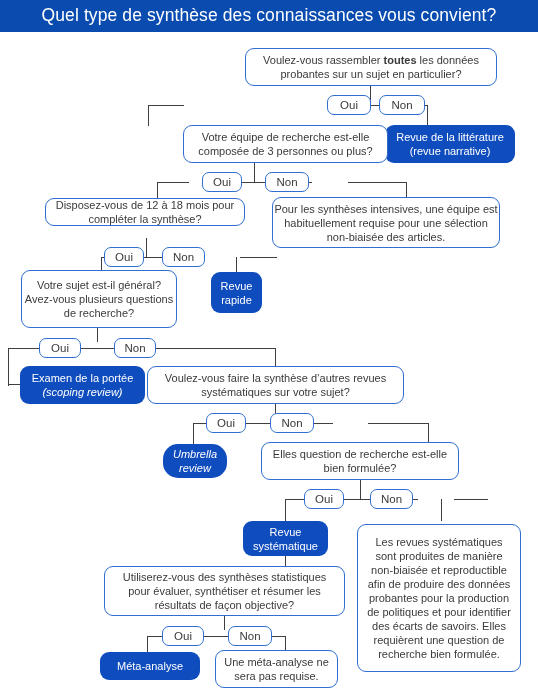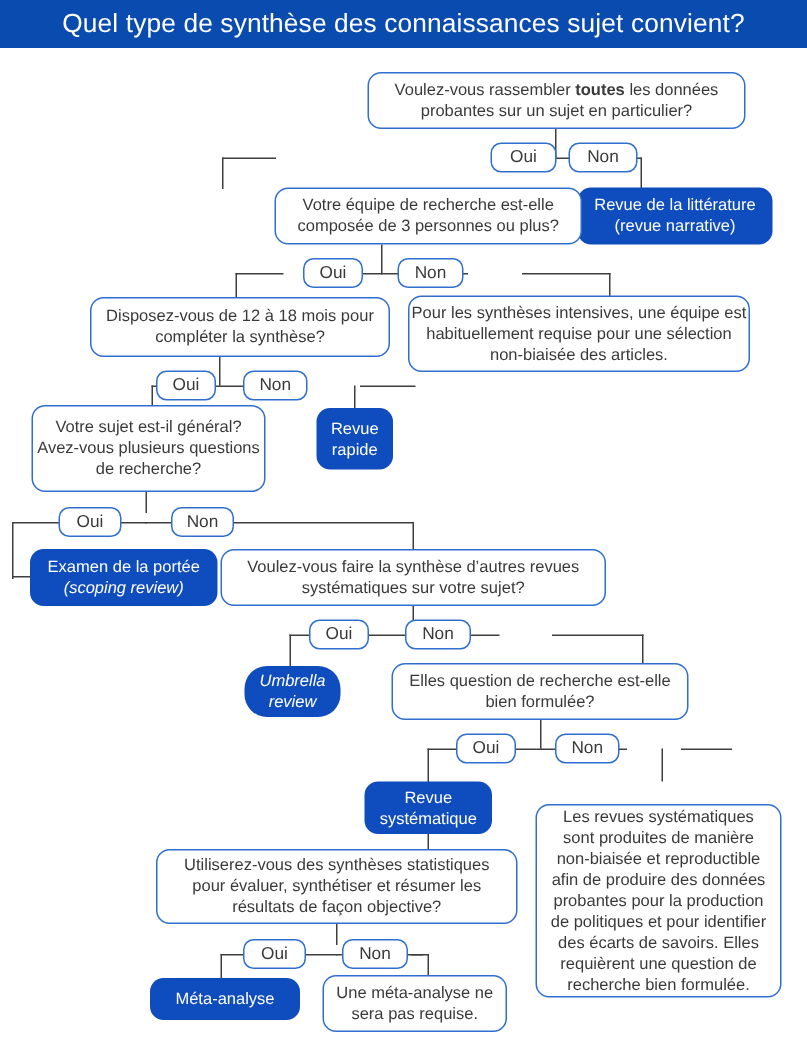--- a/index.html
+++ b/index.html
@@ -62,21 +62,21 @@
   .res.ital{font-style:italic;}
   b{font-weight:700;}
   i{font-style:italic;}
 </style>
 </head>
 <body>
 
 <div id="chart">
 
   <div class="header">
-    <div class="header-title">Quel type de synthèse des connaissances sujet convient?</div>
+    <div class="header-title">Quel type de synthèse des connaissances vous convient?</div>
   </div>
 
   <div class="ln lnv" style="left:370px;top:86px;height:19px;"></div>
   <div class="ln lnh" style="left:331px;top:104.5px;width:40px;"></div>
   <div class="ln lnh" style="left:370px;top:104.5px;width:58px;"></div>
 
   <div class="ln lnh" style="left:148px;top:104.5px;width:36px;"></div>
   <div class="ln lnv" style="left:148px;top:104.5px;height:21px;"></div>
 
   <div class="ln lnv" style="left:427px;top:104.5px;height:21px;"></div>
@@ -169,21 +169,21 @@
     </div>
 
   <div class="node q info" style="left:272px;top:197px;width:228px;height:51px;">
     <span>
       <span>Pour les synthèses intensives, une équipe est</span><br>
       <span>habituellement requise pour une sélection</span><br>
       <span>non-biaisée des articles.</span>
     </span>
   </div>
 
-  <div class="node q" style="left:60px;top:198px;width:200px;height:40px;">
+  <div class="node q" style="left:45px;top:198px;width:200px;height:28px;">
     <span>
       <span>Disposez-vous de 12 à 18 mois pour</span><br>
       <span>compléter la synthèse?</span>
     </span>
   </div>
 
   <div class="node ans" style="left:104px;top:247px;width:40px;height:20px;">
       <span>Oui</span>
     </div>
   <div class="node ans" style="left:162px;top:247px;width:43px;height:20px;">
@@ -254,21 +254,21 @@
       <span>Non</span>
     </div>
 
   <div class="node res" style="left:243px;top:521px;width:85px;height:35px;">
     <span>
       <span>Revue</span><br>
       <span>systématique</span>
     </span>
   </div>
 
-  <div class="node q info" style="left:357px;top:524px;width:164px;height:129px;padding:0 8px;margin-top:12px;">
+  <div class="node q info" style="left:357px;top:524px;width:164px;height:148px;padding:0 8px;">
     <span>Les revues systématiques sont produites de manière non-biaisée et reproductible afin de produire des données probantes pour la production de politiques et pour identifier des écarts de savoirs. Elles requièrent une question de recherche bien formulée.</span>
   </div>
 
   <div class="node q" style="left:104px;top:566px;width:241px;height:50px;">
     <span>
       <span>Utiliserez-vous des synthèses statistiques</span><br>
       <span>pour évaluer, synthétiser et résumer les</span><br>
       <span>résultats de façon objective?</span>
     </span>
   </div>

